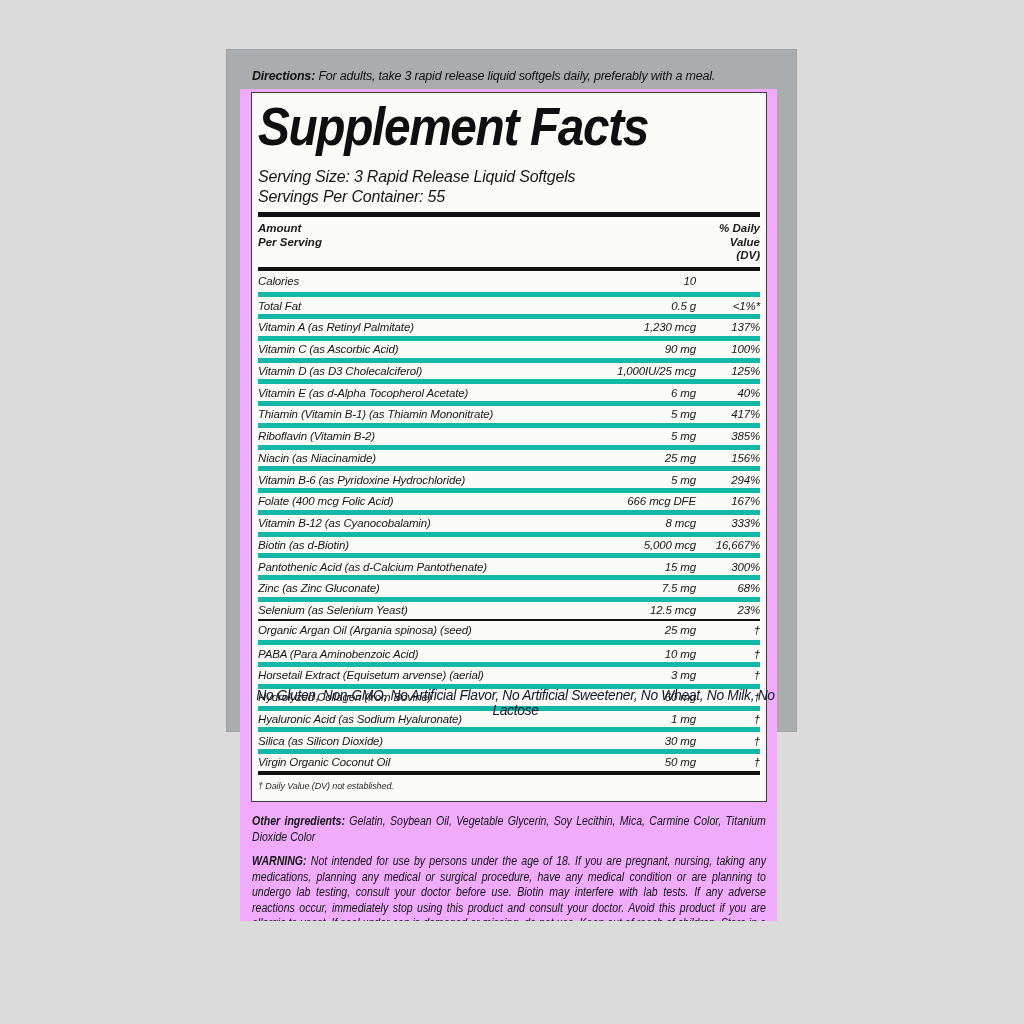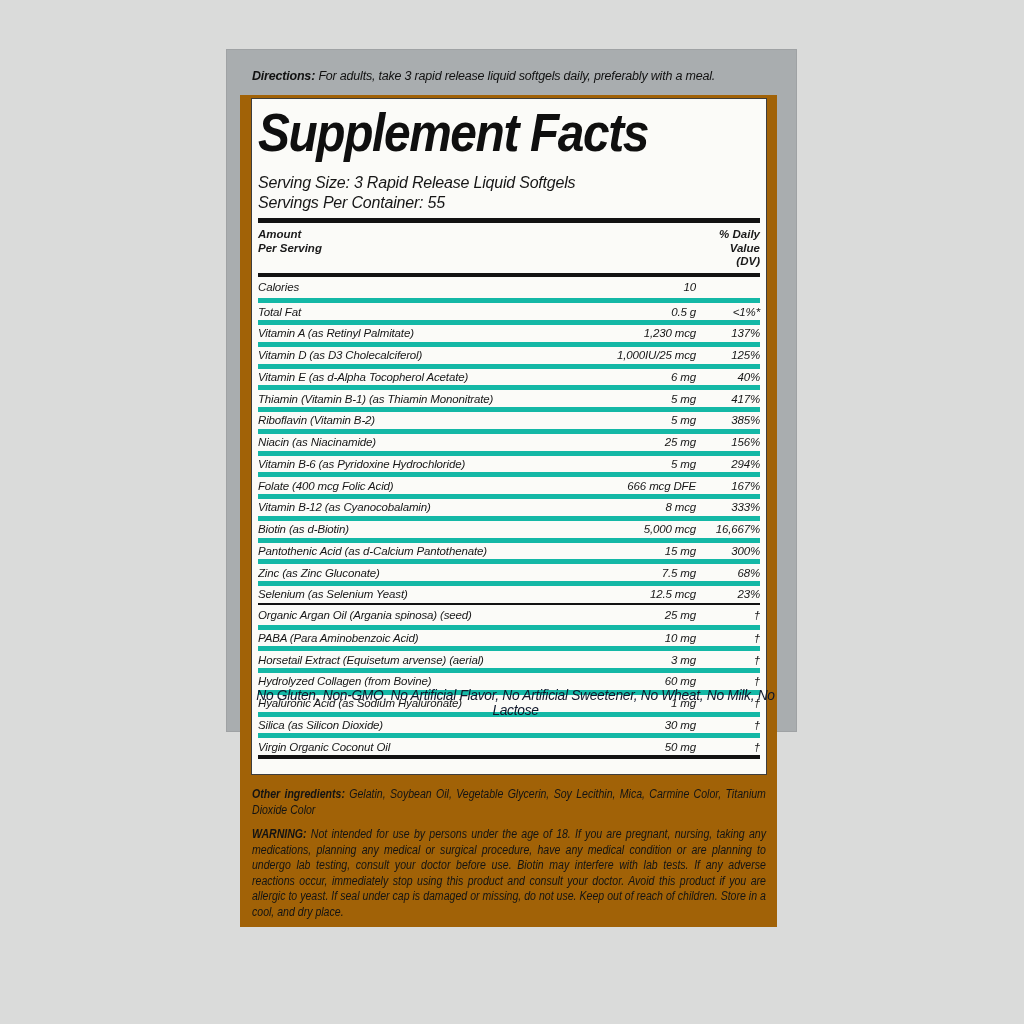--- a/index.html
+++ b/index.html
@@ -22,23 +22,23 @@
   .directions-strip {
     padding: 20px 20px 0 26px;
     font-size: 12.5px;
     line-height: 15px;
     color: #111;
     letter-spacing: -0.2px;
   }
   .directions-strip b { font-weight: bold; }
   .white-sheet {
     position: absolute;
-    left: 14px; top: 46px;
+    left: 14px; top: 40px;
     width: 537px; height: 832px;
-    background: #a16207;
+    background: #f0abfc;
     overflow: hidden;
   }
   .facts-box {
     margin: 3px 10px 0 11px;
     border: 1.5px solid #3d3d3d;
     background: #fbfbf8;
     padding: 0 6px;
   }
   .facts-title {
     display: inline-block;
@@ -165,20 +165,25 @@
     <span class="cell-name">Total Fat</span>
     <span class="cell-amount">0.5 g</span>
     <span class="cell-dv">&lt;1%*</span>
   </div>
           <div class="fact-row">
     <span class="cell-name">Vitamin A (as Retinyl Palmitate)</span>
     <span class="cell-amount">1,230 mcg</span>
     <span class="cell-dv">137%</span>
   </div>
           <div class="fact-row">
+    <span class="cell-name">Vitamin C (as Ascorbic Acid)</span>
+    <span class="cell-amount">90 mg</span>
+    <span class="cell-dv">100%</span>
+  </div>
+          <div class="fact-row">
     <span class="cell-name">Vitamin D (as D3 Cholecalciferol)</span>
     <span class="cell-amount">1,000IU/25 mcg</span>
     <span class="cell-dv">125%</span>
   </div>
           <div class="fact-row">
     <span class="cell-name">Vitamin E (as d-Alpha Tocopherol Acetate)</span>
     <span class="cell-amount">6 mg</span>
     <span class="cell-dv">40%</span>
   </div>
           <div class="fact-row">
@@ -264,20 +269,21 @@
           <div class="fact-row">
     <span class="cell-name">Virgin Organic Coconut Oil</span>
     <span class="cell-amount">50 mg</span>
     <span class="cell-dv">†</span>
   </div>
         </div>
 
       <div class="bar bar-bottom"></div>
 
       <div class="footnotes">
+        <div class="footnote">† Daily Value (DV) not established.</div>
       </div>
     </div>
 
     <div class="paragraphs">
       <div class="para">
         <b>Other ingredients:</b>
         <span>Gelatin, Soybean Oil, Vegetable Glycerin, Soy Lecithin, Mica, Carmine Color, Titanium Dioxide Color</span>
       </div>
       <div class="para">
         <b>WARNING:</b>

